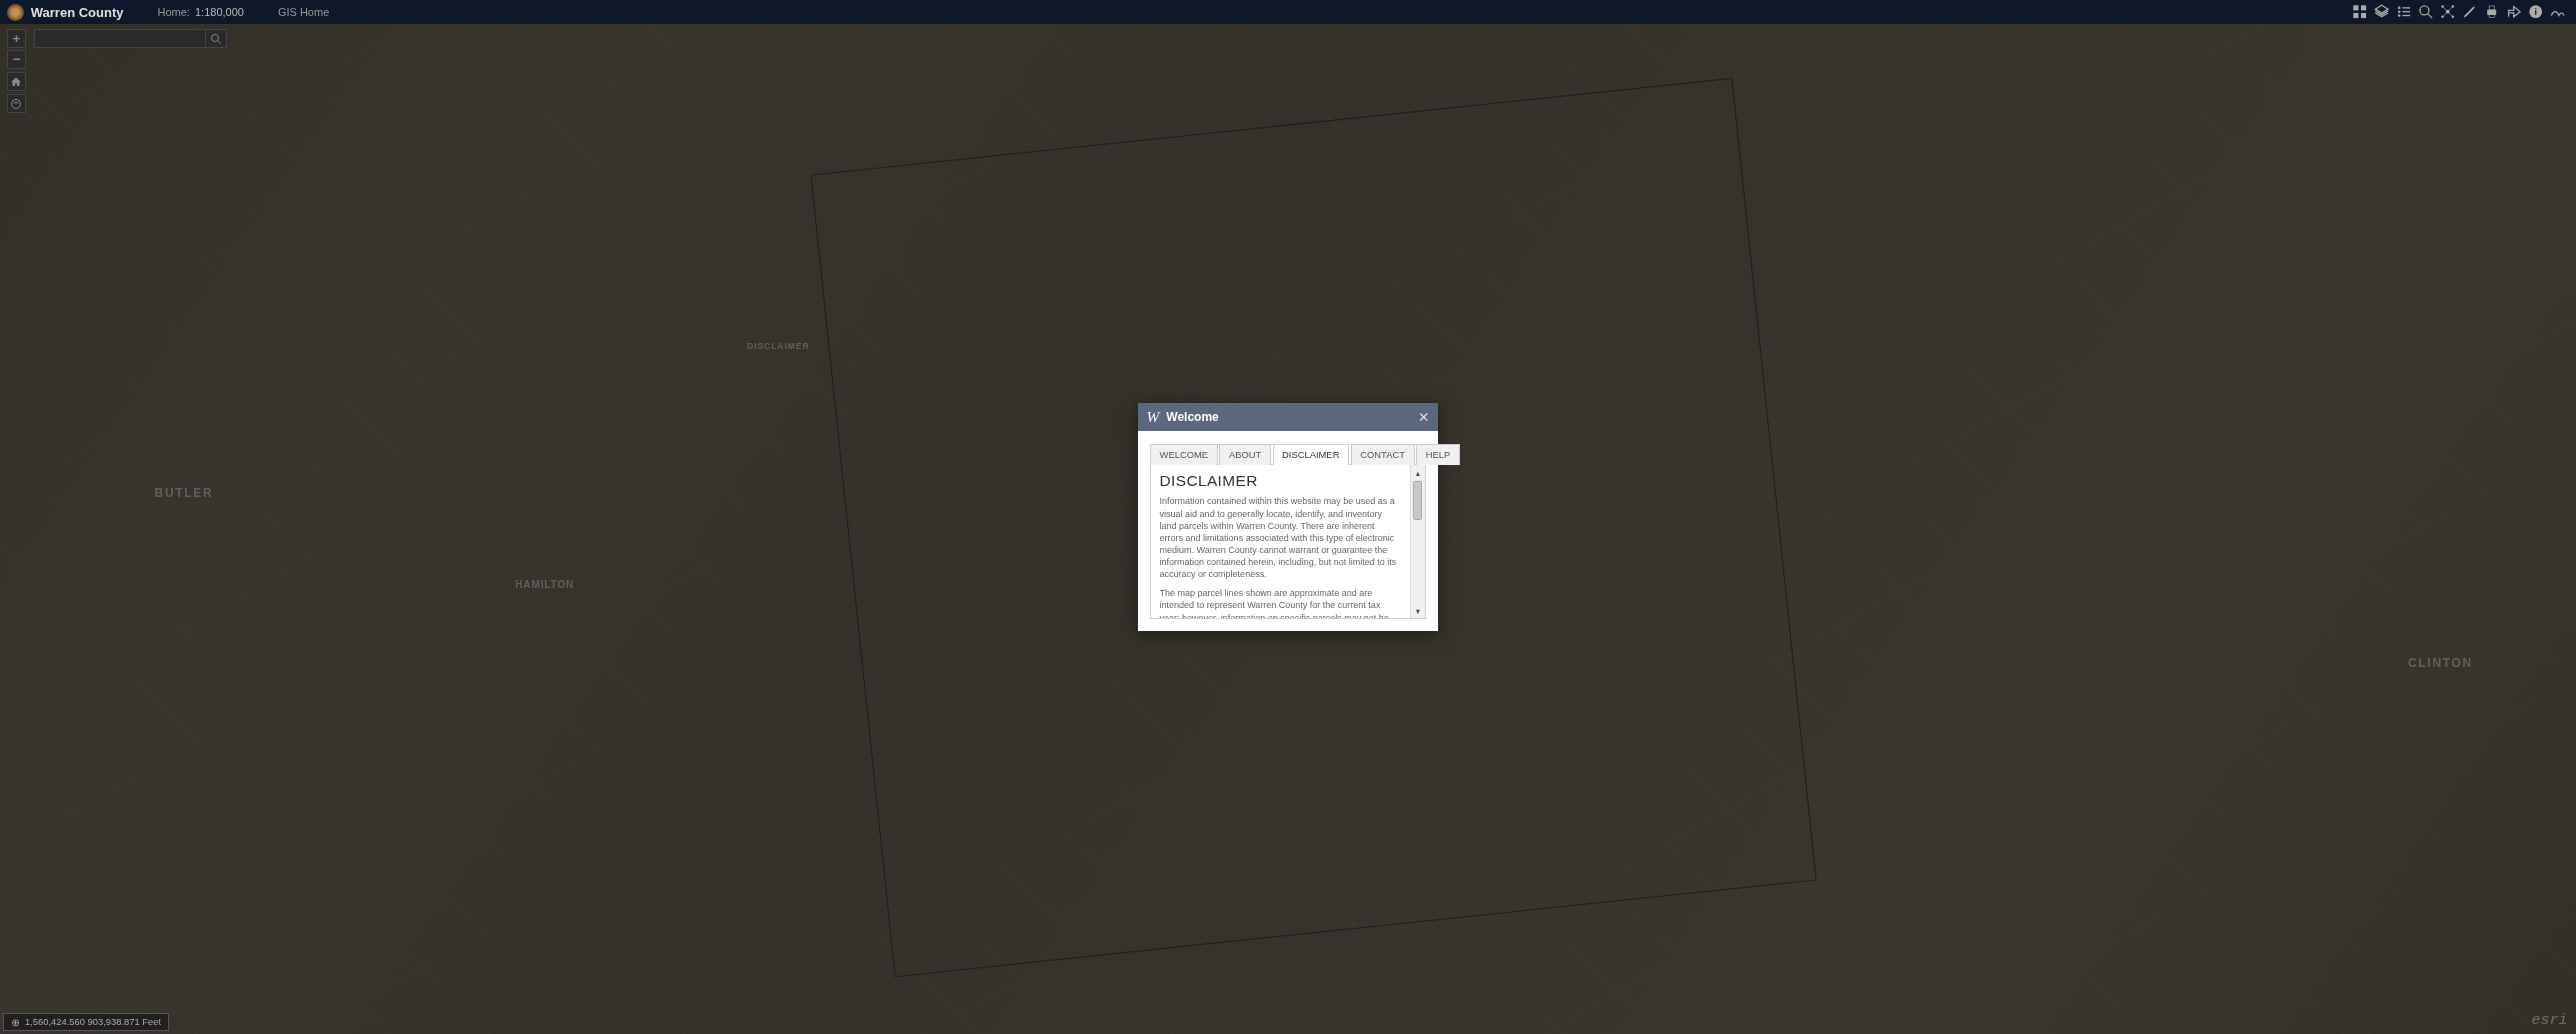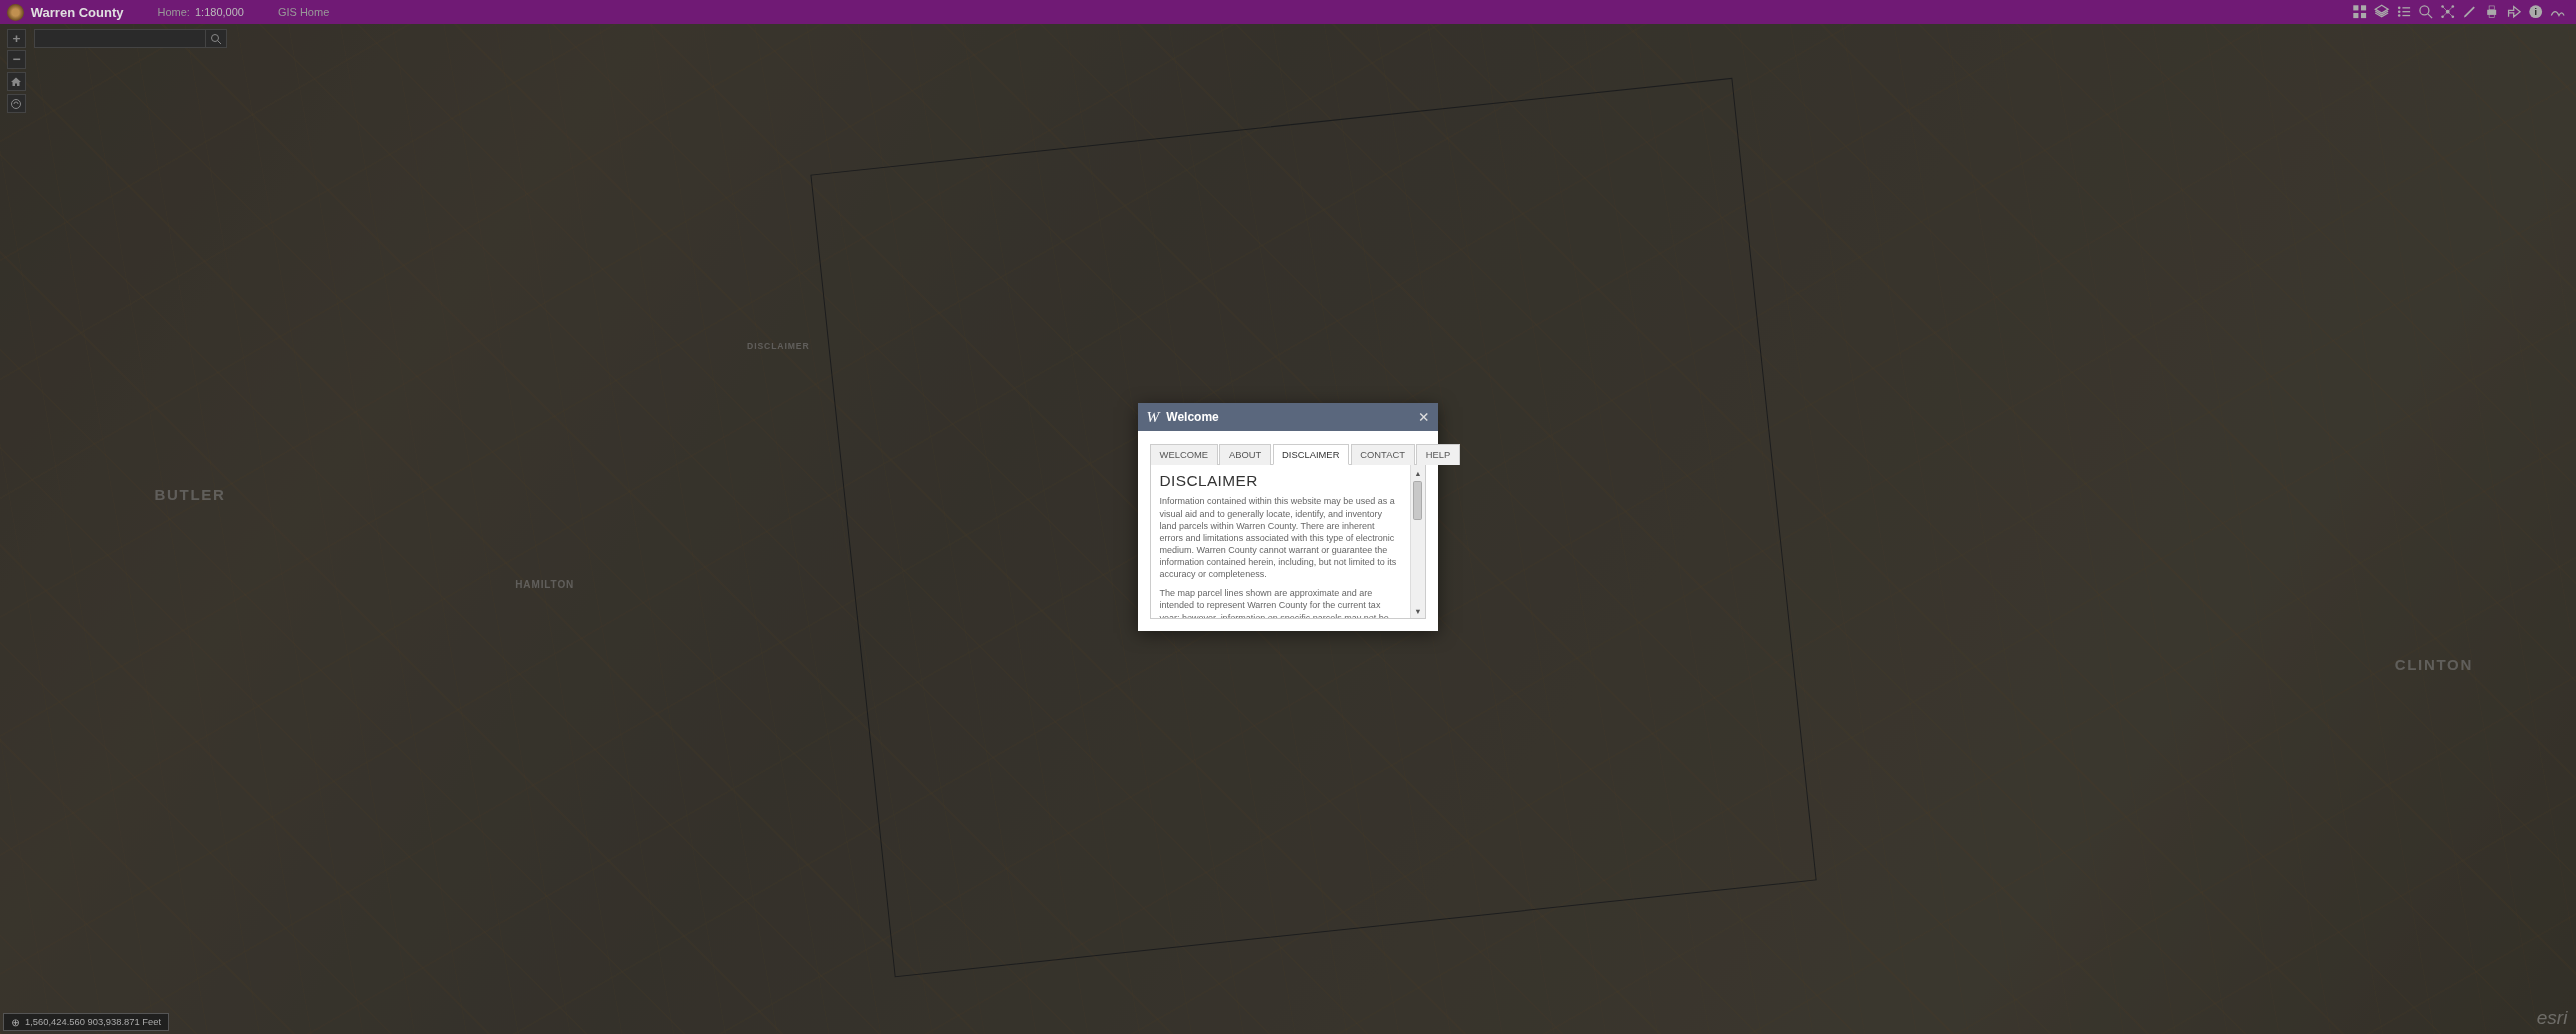--- a/index.html
+++ b/index.html
@@ -33,21 +33,21 @@
   width: 36%; height: 78%;
   border: 1.7px solid rgba(20,30,50,0.6);
   transform: rotate(-6deg);
   pointer-events: none;
 }
 
 
 .header {
   position: absolute; top: 0; left: 0; right: 0;
   height: 24px;
-  background: #701a75;
+  background: #0f172a;
   display: flex; align-items: center;
   color: #ccc;
   font-size: 11px;
   z-index: 200;
   padding: 0 6.9px;
 }
 .header .logo {
   width: 17px; height: 17px; border-radius: 50%;
   background: radial-gradient(circle, #c09050 30%, #6a4a20 70%);
   margin-right: 6.9px;
@@ -125,23 +125,23 @@
   z-index: 150;
   display: flex; align-items: center;
 }
 .status-bar .xy-icon { margin-right: 5.1px; font-size: 10.3px; }
 
 
 .esri-attr {
   position: absolute; bottom: 5.1px; right: 8.6px;
   color: rgba(200,200,200,0.4);
   font-style: italic;
-  font-size: 19px;
+  font-size: 15px;
   z-index: 150;
-  font-family: Liberation Sans, sans-serif;
+  font-family: Liberation Mono, monospace;
 }
 
 
 .modal-overlay {
   position: absolute; inset: 0;
   z-index: 300;
   display: flex; align-items: center; justify-content: center;
 }
 .modal {
   width: 300px;
@@ -235,21 +235,21 @@
   height: 39px;
   background: #c8c8c8;
   border: 0.9px solid #aaa;
   border-radius: 1.7px;
 }
 
 
 .map-label {
   position: absolute;
   color: rgba(200,200,200,0.55);
-  font-size: 15px;
+  font-size: 12px;
   font-weight: bold;
   letter-spacing: 1.7px;
   pointer-events: none;
   z-index: 50;
 }
 </style>
 </head>
 <body>
 
 <div class="map-bg">

